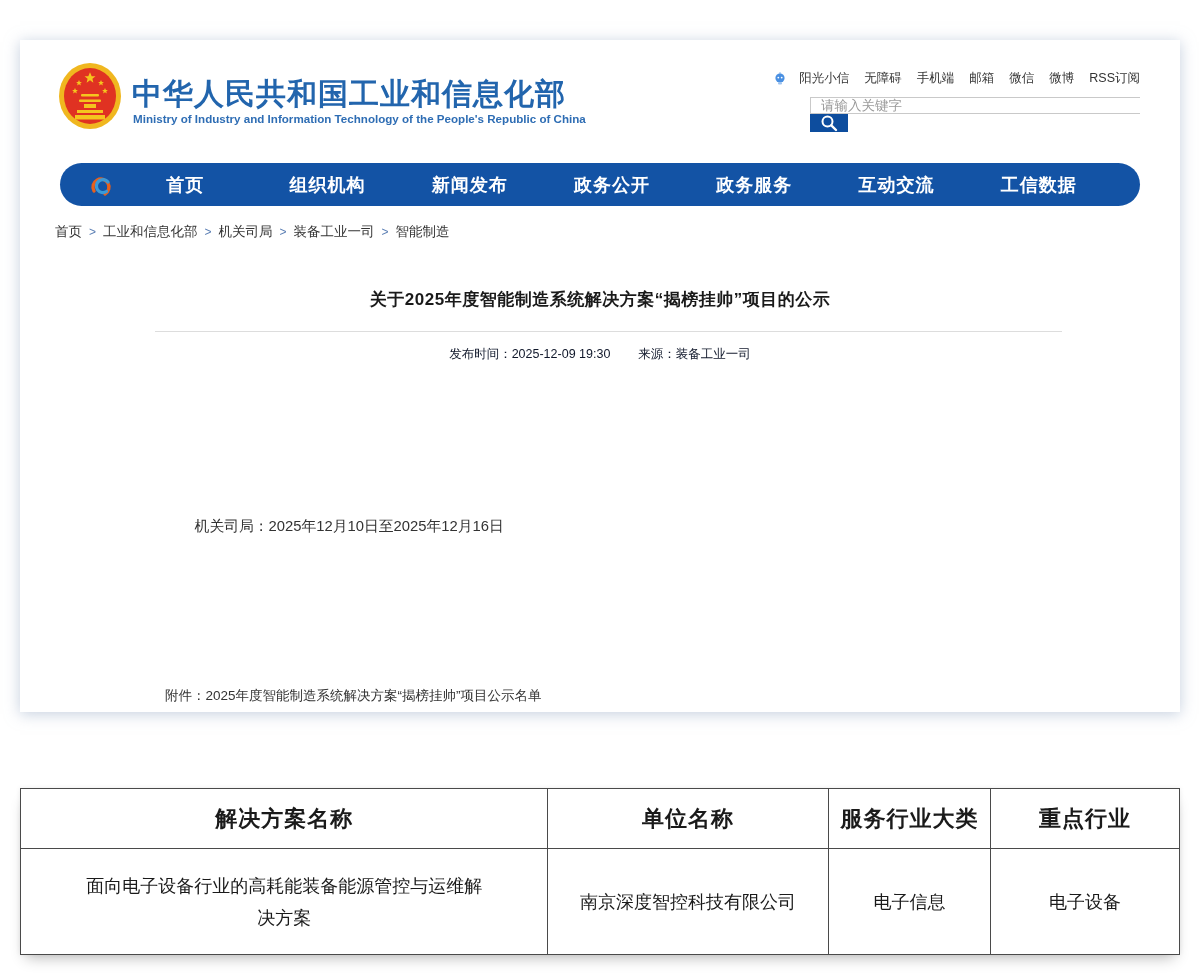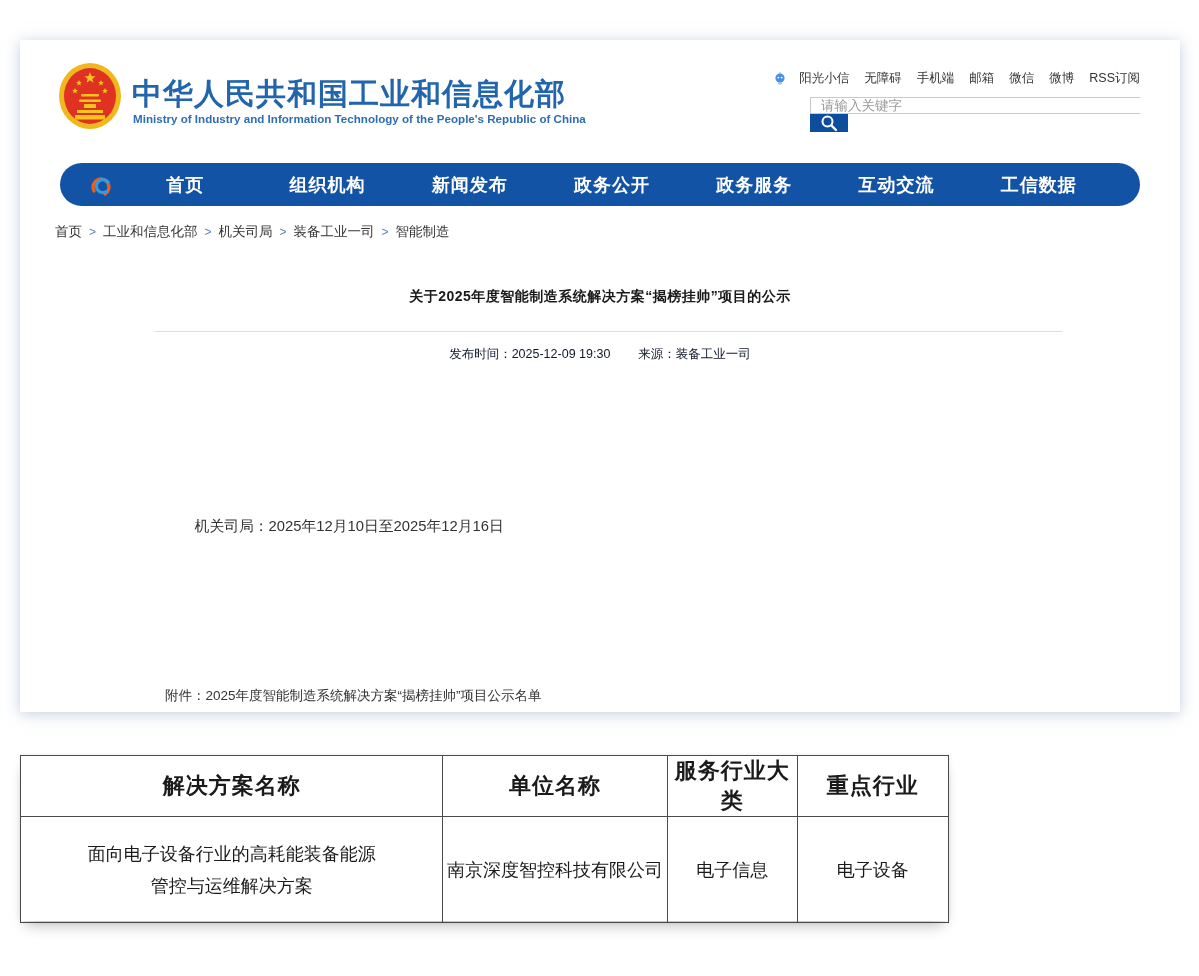--- a/index.html
+++ b/index.html
@@ -64,21 +64,21 @@
     position:absolute; left:35px; top:183px;
     display:flex; align-items:center; gap:7px;
     font-size:13.5px; color:#333;
   }
   .crumb { cursor:pointer; }
   .crumb-sep { color:#5b7fb4; font-size:12px; }
 
   
   .article-title {
     position:absolute; left:0; top:248px; width:100%;
-    text-align:center; font-size:14px; font-weight:bold; color:#1a1a1a; letter-spacing:0.5px;
+    text-align:center; font-size:17px; font-weight:bold; color:#1a1a1a; letter-spacing:0.5px;
   }
   .title-divider {
     position:absolute; left:135px; top:291px; width:907px; height:0;
     border-top:1px solid #dddddd;
   }
   .article-meta {
     position:absolute; left:0; top:306px; width:100%;
     text-align:center; font-size:12.5px; color:#0f172a;
   }
   .article-meta .meta-src { margin-left:28px; }
@@ -90,21 +90,21 @@
     position:absolute; left:145px; top:477px; width:898px;
     font-size:14.8px; color:#333; text-indent:2em;
   }
   .attachment-line {
     position:absolute; left:145px; top:647px; width:898px;
     font-size:13.5px; color:#333; cursor:pointer;
   }
 
   
   .table-card {
-    position:absolute; left:20px; top:755px; width:929px; height:166px;
+    position:absolute; left:20px; top:788px; width:1160px; height:166px;
     background:#fff;
     box-shadow:0 9px 14px -6px rgba(0,0,0,.3), 0 0 5px rgba(0,0,0,.08);
   }
   .result-table {
     width:100%; height:100%; border-collapse:collapse;
     font-family:"Liberation Serif",serif; color:#1a1a1a; table-layout:fixed;
   }
   .result-table th, .result-table td {
     border:1.5px solid #4a4a4a; text-align:center; vertical-align:middle;
   }

